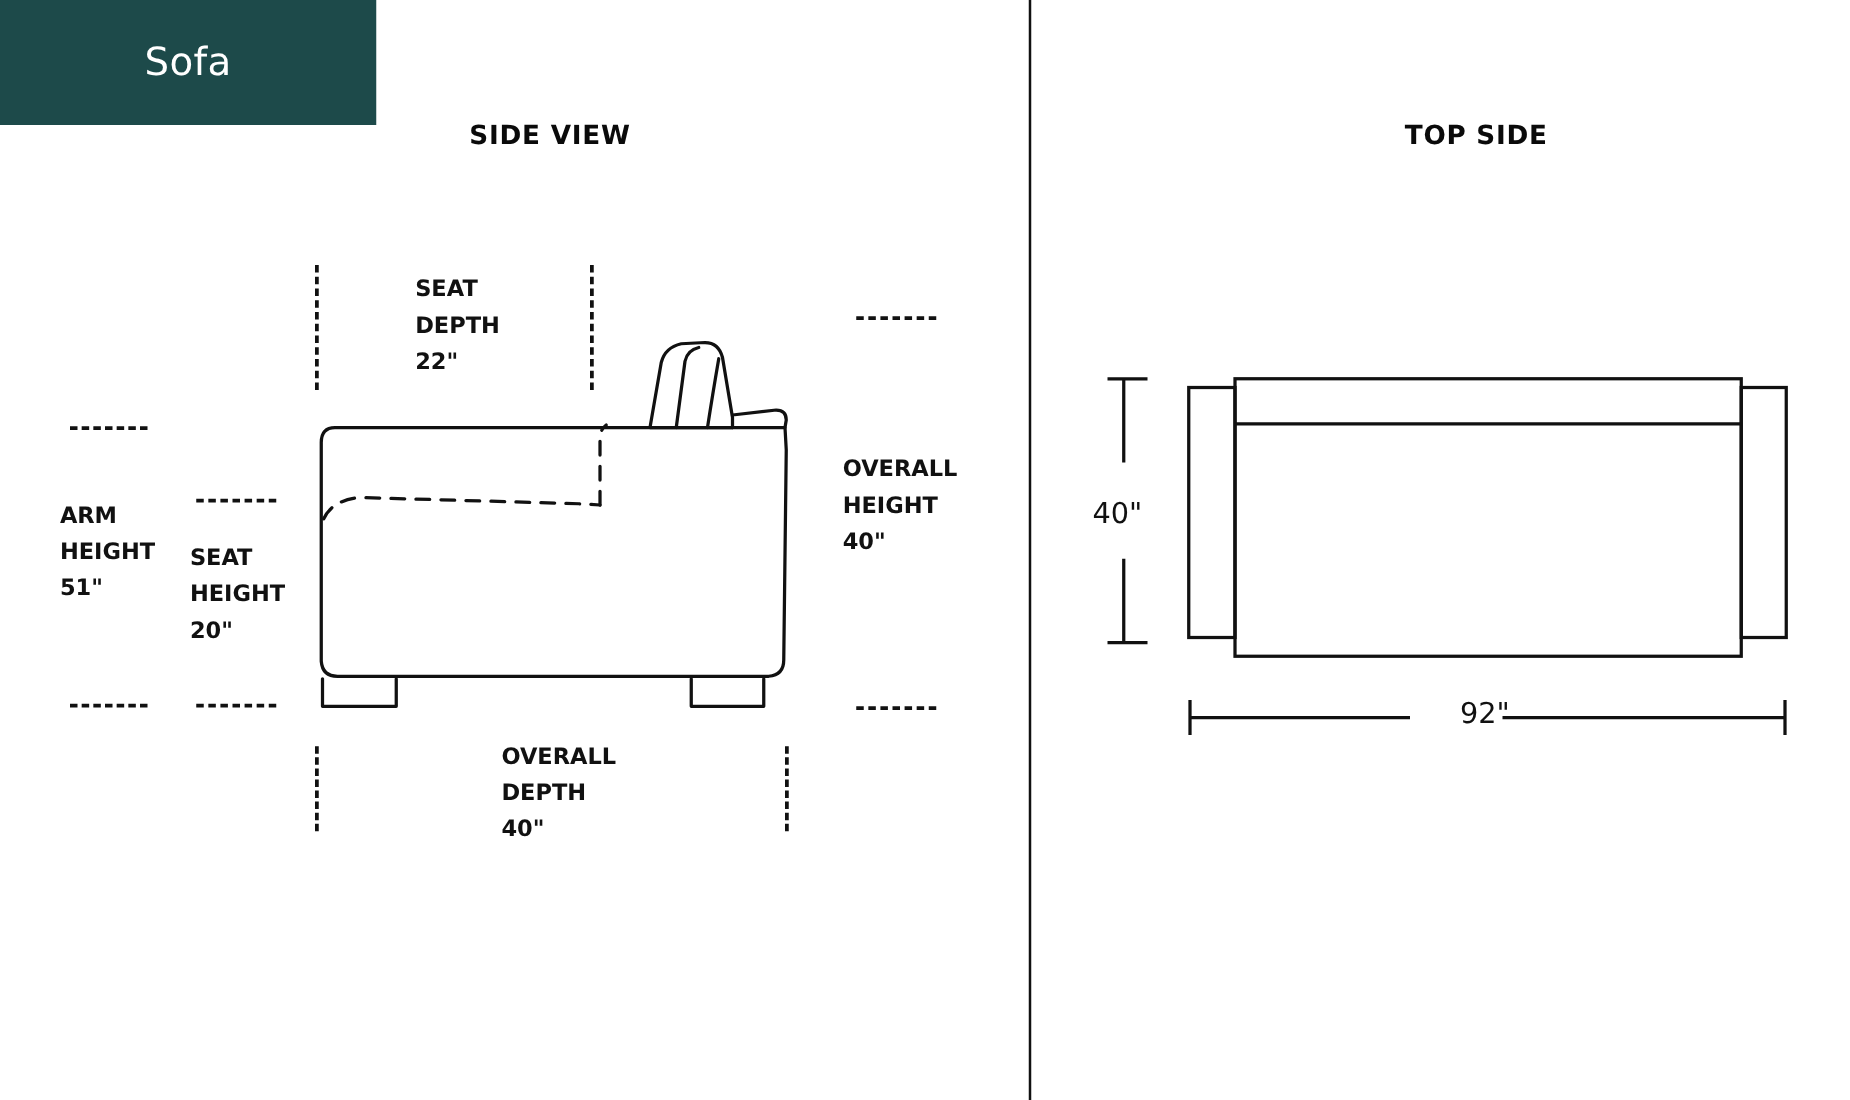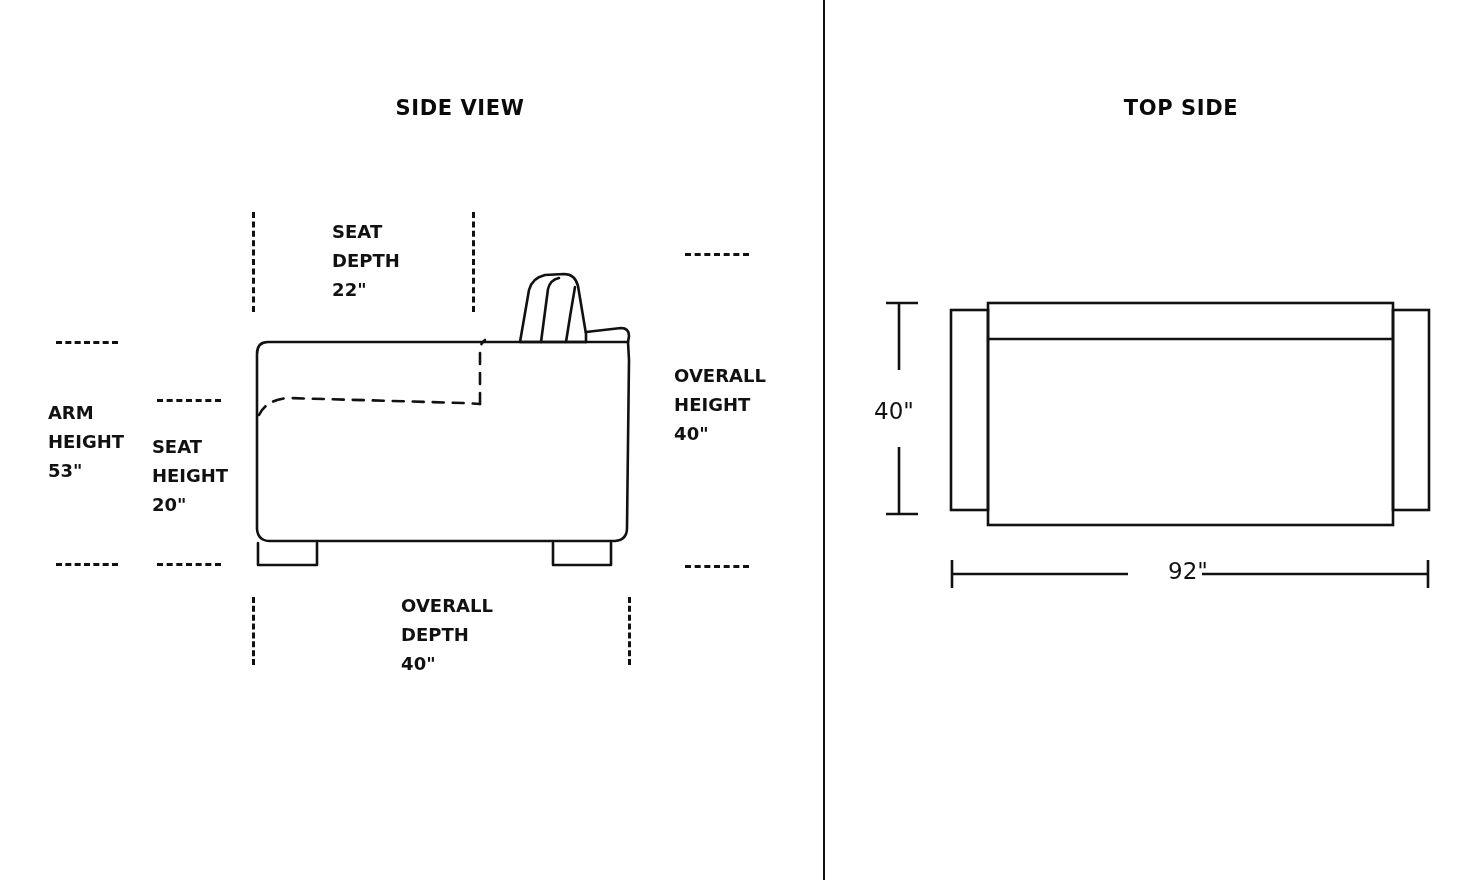--- a/index.html
+++ b/index.html
@@ -42,21 +42,21 @@
   
   .panel-heading {
     position: absolute;
     font-size: 21px;
     font-weight: 700;
     letter-spacing: 0.6px;
     color: #0a0a0a;
     white-space: nowrap;
     transform: translateX(-50%);
   }
-  #side-heading { left: 460px; top: 96px; }
+  #side-heading { left: 440px; top: 96px; }
   #top-heading  { left: 1181px; top: 96px; }
 
   
   .divider {
     position: absolute;
     left: 823px;
     top: 0;
     width: 2px;
     height: 880px;
     background: #111111;
@@ -102,20 +102,23 @@
     white-space: nowrap;
   }
   #top-height-label { left: 874px; top: 398px; }
   #top-width-label  { left: 1168px; top: 558px; }
 </style>
 </head>
 <body>
 
 <div id="stage">
 
+  <div class="title-badge">
+    <span class="label">Sofa</span>
+  </div>
 
   <div id="side-heading" class="panel-heading">SIDE VIEW</div>
   <div id="top-heading" class="panel-heading">TOP SIDE</div>
 
   <div class="divider"></div>
 
   <div class="dash-h" style="left:87px; top:341px; width:62px;"></div>
   <div class="dash-h" style="left:87px; top:563px; width:62px;"></div>
 
   <div class="dash-h" style="left:189px; top:399px; width:64px;"></div>
@@ -125,21 +128,21 @@
   <div class="dash-h" style="left:717px; top:565px; width:64px;"></div>
 
   <div class="dash-v" style="left:252px; top:212px; height:100px;"></div>
   <div class="dash-v" style="left:472px; top:212px; height:100px;"></div>
 
   <div class="dash-v" style="left:252px; top:597px; height:68px;"></div>
   <div class="dash-v" style="left:628px; top:597px; height:68px;"></div>
 
   <div class="dim-text" style="left:86px;  top:398px;">ARM
 HEIGHT
-53"</div>
+51"</div>
   <div class="dim-text" style="left:190px; top:432px;">SEAT
 HEIGHT
 20"</div>
   <div class="dim-text" style="left:366px; top:217px;">SEAT
 DEPTH
 22"</div>
   <div class="dim-text" style="left:720px; top:361px;">OVERALL
 HEIGHT
 40"</div>
   <div class="dim-text" style="left:447px; top:591px;">OVERALL

